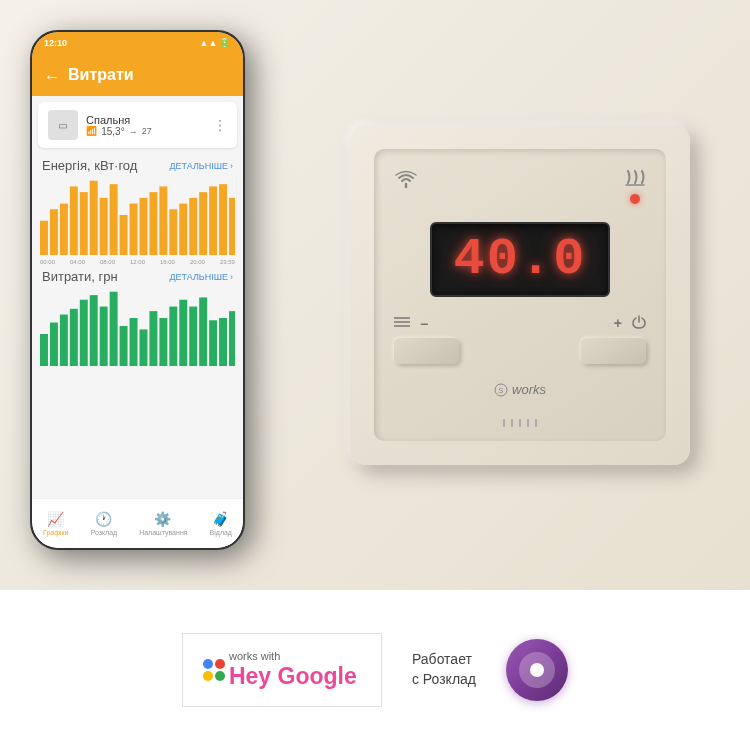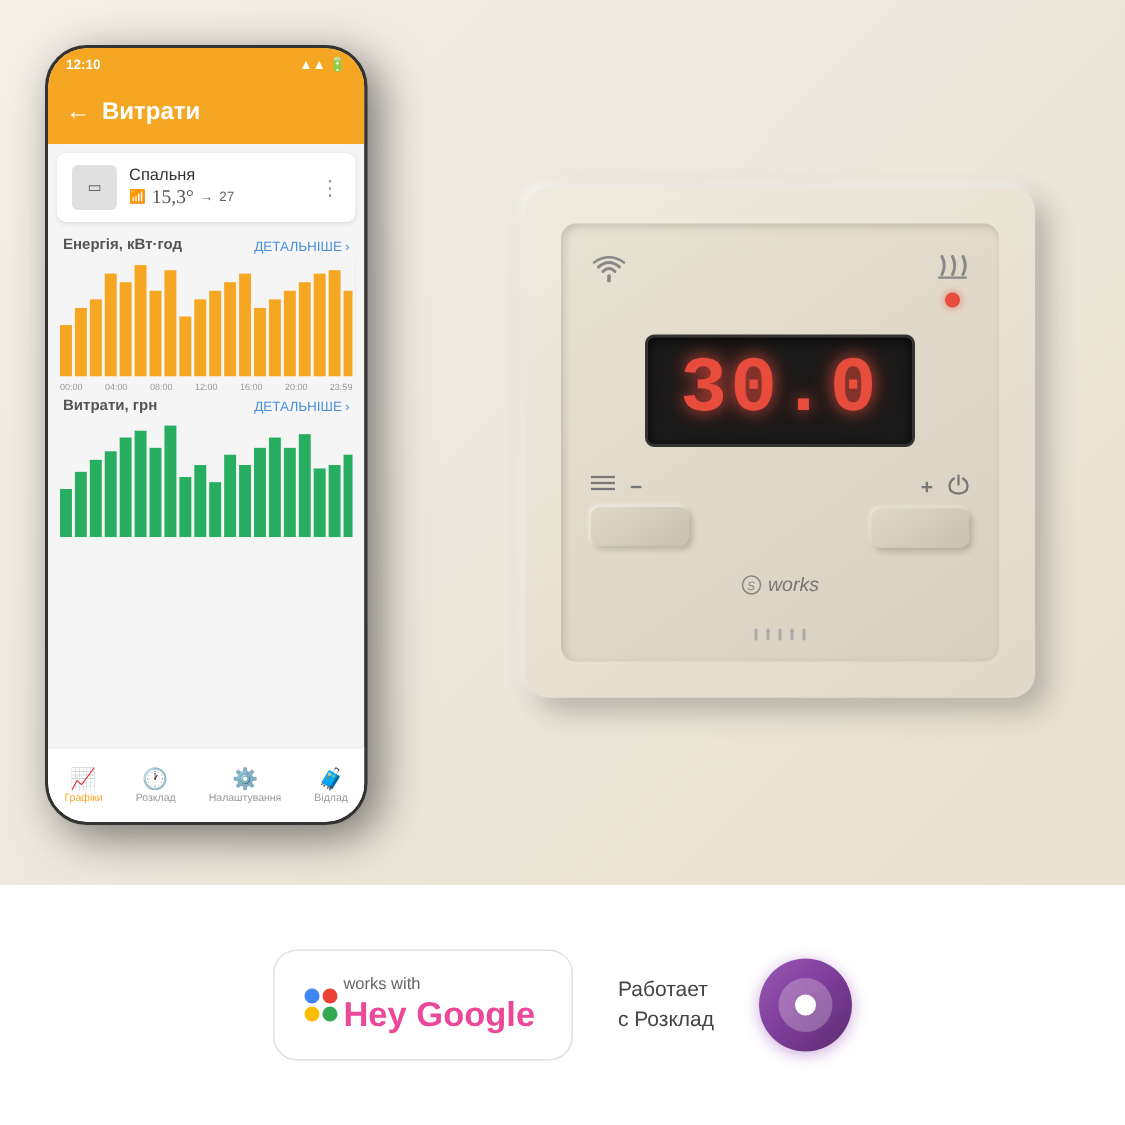--- a/index.html
+++ b/index.html
@@ -118,21 +118,21 @@
 
     .device-status {
       font-size: 9px;
       color: #666;
       display: flex;
       align-items: center;
       gap: 4px;
     }
 
     .wifi-icon { color: #4a90d9; font-size: 9px; }
-    .temp-info { color: #555; font-size: 13px; font-family: Liberation Serif, serif; }
+    .temp-info { color: #555; font-size: 10px; }
 
     .device-menu {
       font-size: 14px;
       color: #999;
     }
 
     
     .today-row {
       padding: 4px 10px;
       font-size: 10px;
@@ -146,23 +146,22 @@
 
     
     .section-header {
       padding: 4px 10px 2px;
       display: flex;
       align-items: center;
       justify-content: space-between;
     }
 
     .section-title {
-      font-size: 10px;
+      font-size: 13px;
       color: #555;
-      font-weight: bold;
     }
 
     .section-detail {
       font-size: 9px;
       color: #4a90d9;
       display: flex;
       align-items: center;
       gap: 2px;
     }
 
@@ -399,21 +398,21 @@
       background: #ffffff;
       display: flex;
       align-items: center;
       justify-content: center;
       gap: 30px;
     }
 
     
     .google-badge {
       border: 1.5px solid #e0e0e0;
-      border-radius: 16px;
+      border-radius: 0;
       padding: 16px 20px;
       display: flex;
       align-items: center;
       gap: 4px;
       min-width: 200px;
     }
 
     .google-dots {
       display: grid;
       grid-template-columns: 10px 10px;
@@ -649,21 +648,21 @@
                 <path d="M11 14 Q14 8 11 2" stroke="#888" stroke-width="2" fill="none" stroke-linecap="round"></path>
                 <path d="M18 14 Q21 8 18 2" stroke="#888" stroke-width="2" fill="none" stroke-linecap="round"></path>
                 <line x1="2" y1="16" x2="20" y2="16" stroke="#888" stroke-width="1.5" stroke-linecap="round"></line>
               </svg>
             </span>
             <div class="heating-dot"></div>
           </div>
         </div>
 
         <div class="thermostat-display">
-          <span class="temp-display">30.0</span>
+          <span class="temp-display">40.0</span>
         </div>
 
         <div class="thermostat-controls">
           <div class="left-controls">
             <div class="control-icons-row">
               <span>
                 <svg width="16" height="12" viewBox="0 0 16 12">
                   <line x1="0" y1="2" x2="16" y2="2" stroke="#777" stroke-width="1.5"></line>
                   <line x1="0" y1="6" x2="16" y2="6" stroke="#777" stroke-width="1.5"></line>
                   <line x1="0" y1="10" x2="16" y2="10" stroke="#777" stroke-width="1.5"></line>

